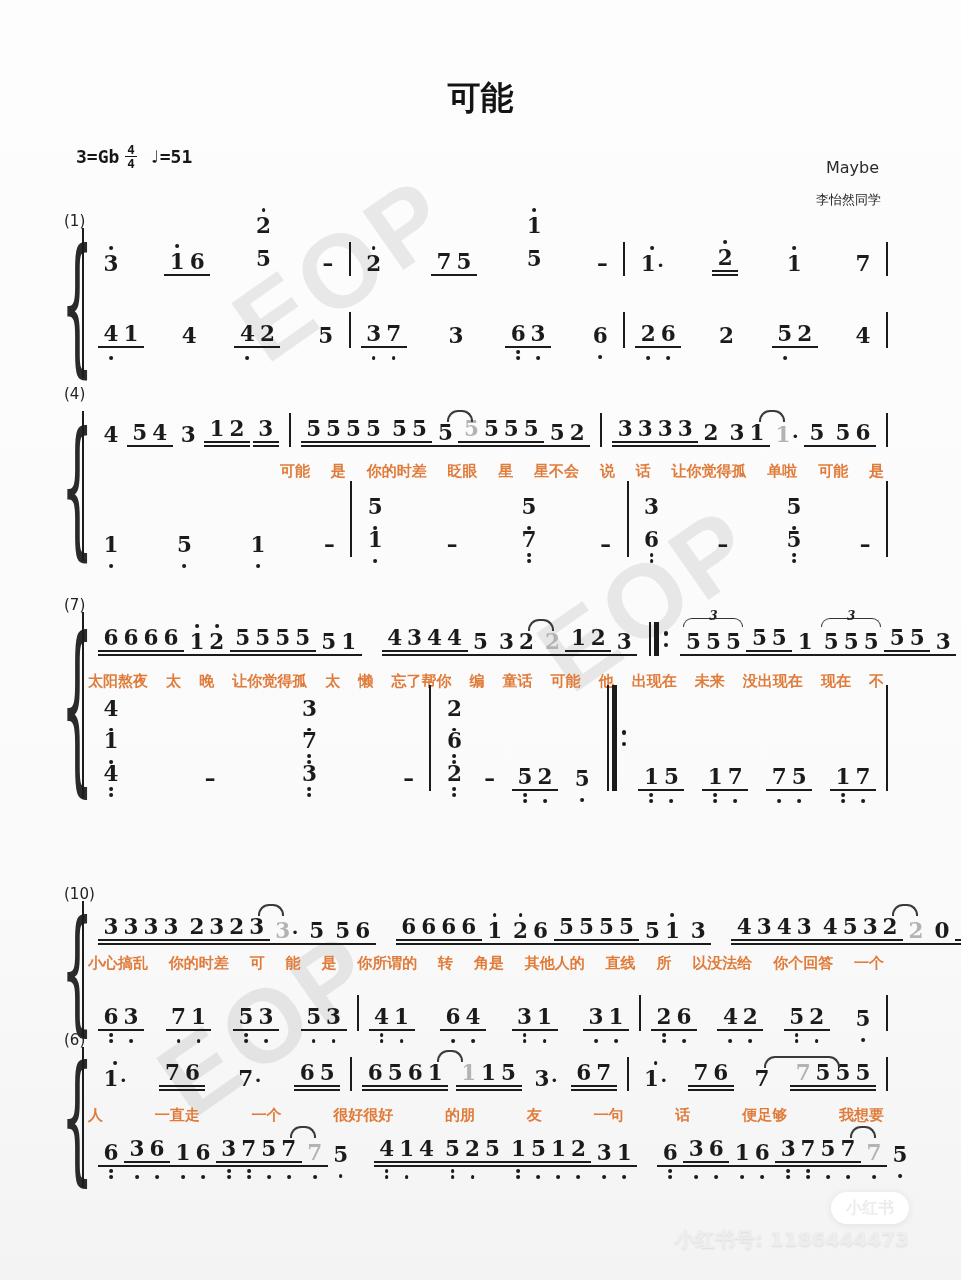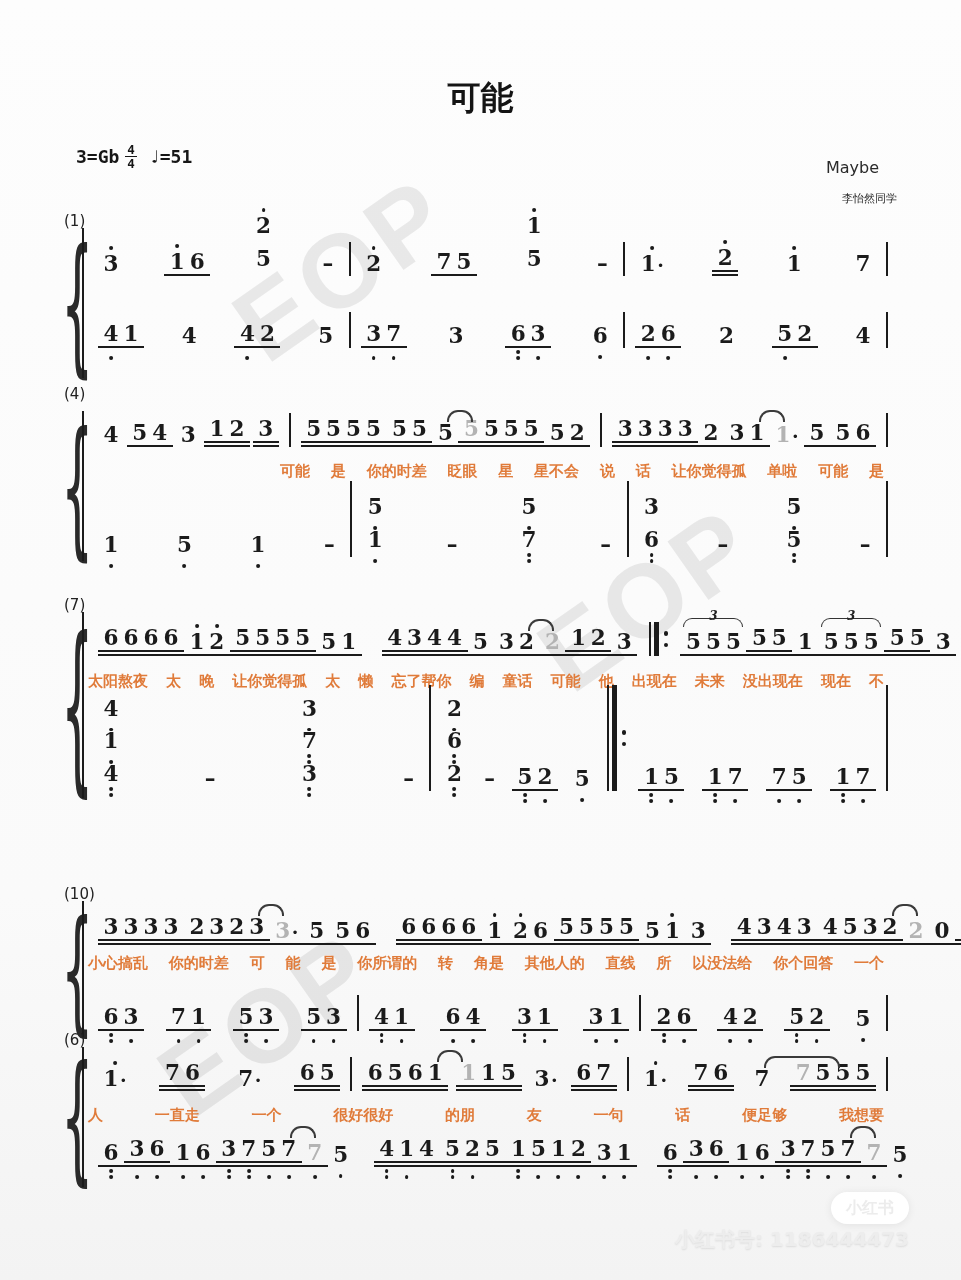--- a/index.html
+++ b/index.html
@@ -7,21 +7,21 @@
         background:linear-gradient(180deg,#fdfdfd 0%,#fafafa 70%,#f3f3f3 100%);
         font-family:"DejaVu Serif",serif;}
   
   .title{position:absolute;top:76px;left:0;right:0;text-align:center;font-size:33px;font-weight:bold;color:#141414;}
   .subtitle{position:absolute;top:127px;left:0;right:0;text-align:center;font-size:18px;color:#2a2a2a;}
   .keyline{position:absolute;left:76px;top:143px;display:flex;align-items:center;gap:12px;
            font-size:18px;font-weight:bold;color:#161616;font-family:"DejaVu Sans Mono",monospace;}
   .frac{display:inline-flex;flex-direction:column;align-items:center;font-size:12.5px;line-height:1.05;margin-left:-6px;}
   .frac .ft{border-bottom:1.4px solid #161616;padding:0 2px;}
   .artist{position:absolute;right:82px;top:158px;font-size:16px;color:#2a2a2a;font-family:"DejaVu Sans",sans-serif;}
-  .arranger{position:absolute;right:64px;top:191px;font-size:11px;color:#2a2a2a;font-family:"DejaVu Sans",sans-serif;}
+  .arranger{position:absolute;right:80px;top:191px;font-size:13px;color:#2a2a2a;font-family:"DejaVu Sans",sans-serif;}
   
   .eop{position:absolute;z-index:0;font-family:"Liberation Sans",sans-serif;font-weight:bold;
        font-size:104px;letter-spacing:5px;color:#000;opacity:0.075;transform:rotate(-35deg);}
   
   .system{position:absolute;left:88px;width:800px;z-index:1;}
   .sys-label{position:absolute;left:-24px;top:0;font-size:15px;color:#222;font-family:"DejaVu Sans",sans-serif;}
   .brace{position:absolute;left:-27px;width:18px;color:#2a2a2a;font-size:60px;line-height:60px;
          font-family:"DejaVu Sans",sans-serif;transform-origin:top left;}
   .lbar{position:absolute;left:-6px;width:2px;background:#1b1b1b;}
   .note-row{position:absolute;left:0;right:0;display:flex;align-items:flex-end;}

